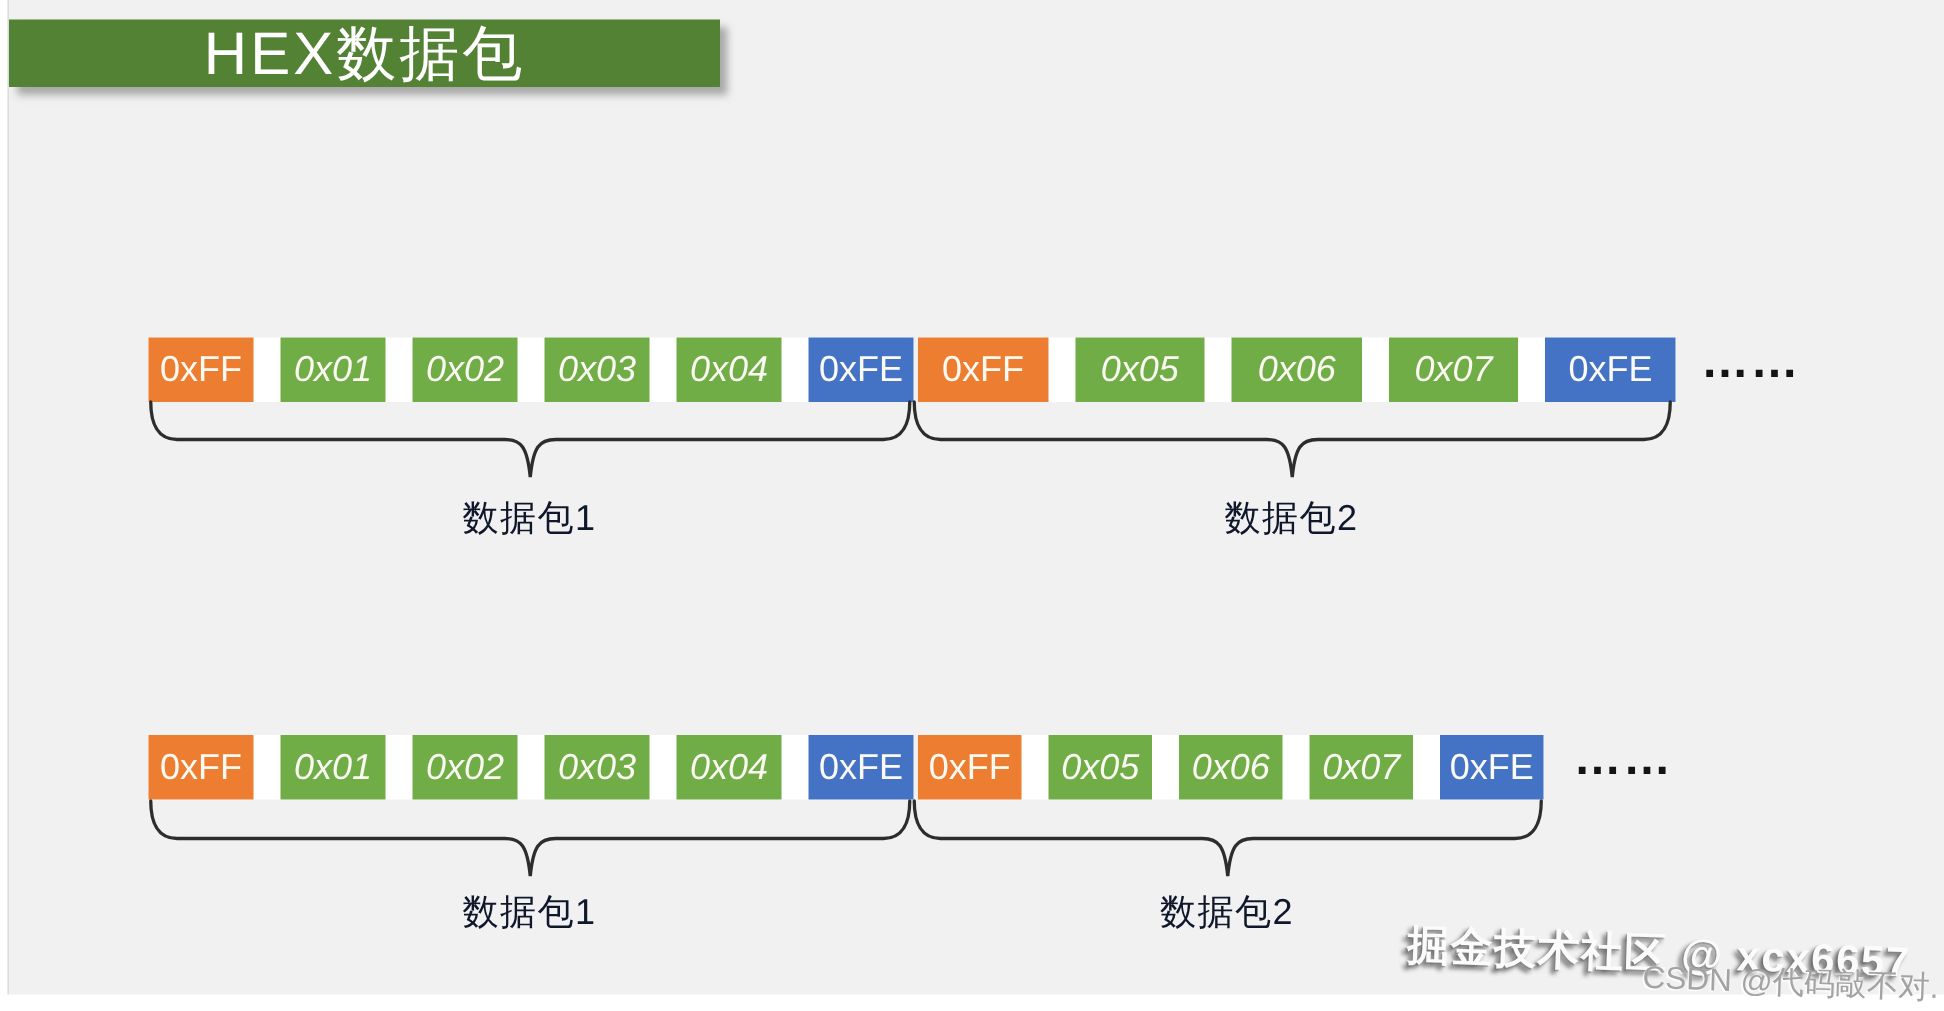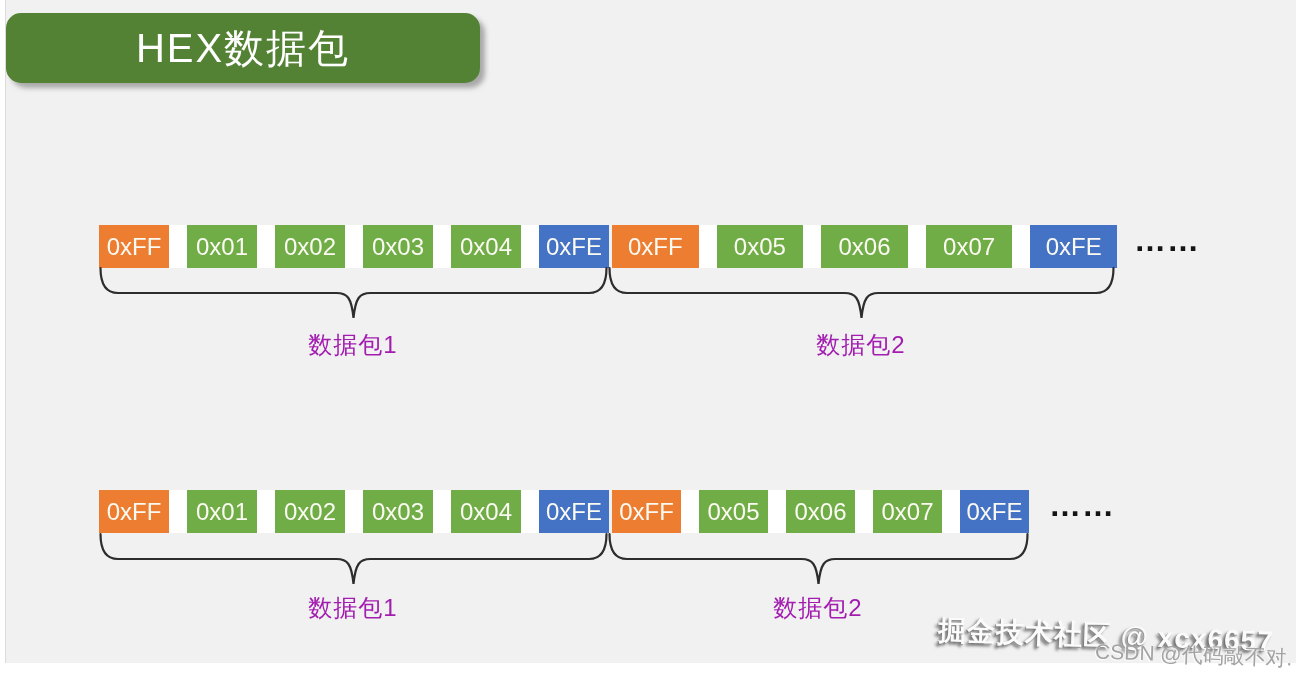--- a/index.html
+++ b/index.html
@@ -2,61 +2,61 @@
 <html><head>
 <meta charset="utf-8">
 <style>
   * { margin:0; padding:0; box-sizing:border-box; }
   html,body { width:1296px; height:674px; background:#ffffff; overflow:hidden;
               font-family:"Liberation Sans","DejaVu Sans",sans-serif; }
   .slide { position:absolute; left:5px; top:0; width:1291px; height:663px;
            background:#f1f1f2; border-left:1px solid #dcdcdc; }
 
   
-  .title-banner { position:absolute; left:0px; top:13px; width:474px; height:70px;
+  .title-banner { position:absolute; left:0px; top:13px; width:474px; height:45px;
                   background:#548235; color:#ffffff;
                   display:flex; align-items:center; justify-content:center;
                   font-size:40px; letter-spacing:2px;
-                  box-shadow:5px 5px 5px rgba(110,110,110,0.55);border-radius:15px; }
+                  box-shadow:5px 5px 5px rgba(110,110,110,0.55); }
 
   
   .bullet-row { position:absolute; left:71px; width:700px; height:46px;
                 display:flex; align-items:center; color:#1a1a1a; }
   .bullet-dot { width:10px; height:10px; border-radius:50%; background:#1a1a1a;
                 margin-right:40px; flex:0 0 auto; }
   .bullet-text { font-size:34px; letter-spacing:1px; }
   #bullet-1 { top:129px; }
   #bullet-2 { top:395px; }
 
   
   .packet-group { position:absolute; height:43px; display:flex; background:#ffffff; gap:18px; }
   .cell { flex:1 1 0; display:flex; align-items:center; justify-content:center;
           color:#fbfaf2; font-size:24px; }
   .cell.header { background:#ed7d31; }
-  .cell.data   { background:#70ad47; }
+  .cell.data   { background:#70ad47;font-style:italic; }
   .cell.tail   { background:#4472c4; }
   #r1p1 { left:93px;  top:225px; width:510px; }
   #r1p2 { left:606px; top:225px; width:505px; }
   #r2p1 { left:93px;  top:490px; width:510px; }
   #r2p2 { left:606px; top:490px; width:417px; }
 
   .ellipsis { position:absolute; color:#141414; font-size:32px; font-weight:bold;
               letter-spacing:1px; }
   #e1 { left:1128px; top:222px; }
   #e2 { left:1043px; top:487px; }
 
   
   svg.brace { position:absolute; overflow:visible; }
   #br1a { left:93px;  top:267px; }
   #br1b { left:602px; top:267px; }
   #br2a { left:93px;  top:533px; }
   #br2b { left:602px; top:533px; }
 
   .packet-label { position:absolute; width:200px; text-align:center;
-                  font-size:24px; color:#a21caf; letter-spacing:1px; }
+                  font-size:24px; color:#0f172a; letter-spacing:1px; }
   #lb1a { left:247px; top:329px; }
   #lb1b { left:755px; top:329px; }
   #lb2a { left:247px; top:592px; }
   #lb2b { left:712px; top:592px; }
 
   
   .wm1 { position:absolute; right:22px; top:617px; font-size:28px; font-weight:bold;
          color:#fbfbfb; letter-spacing:1px; transform:rotate(2deg);
          text-shadow:-3px 3px 3px rgba(100,100,100,0.9), -1px 1px 1px rgba(120,120,120,0.7); }
   .wm2 { position:absolute; right:4px; top:641px; font-size:21px;

